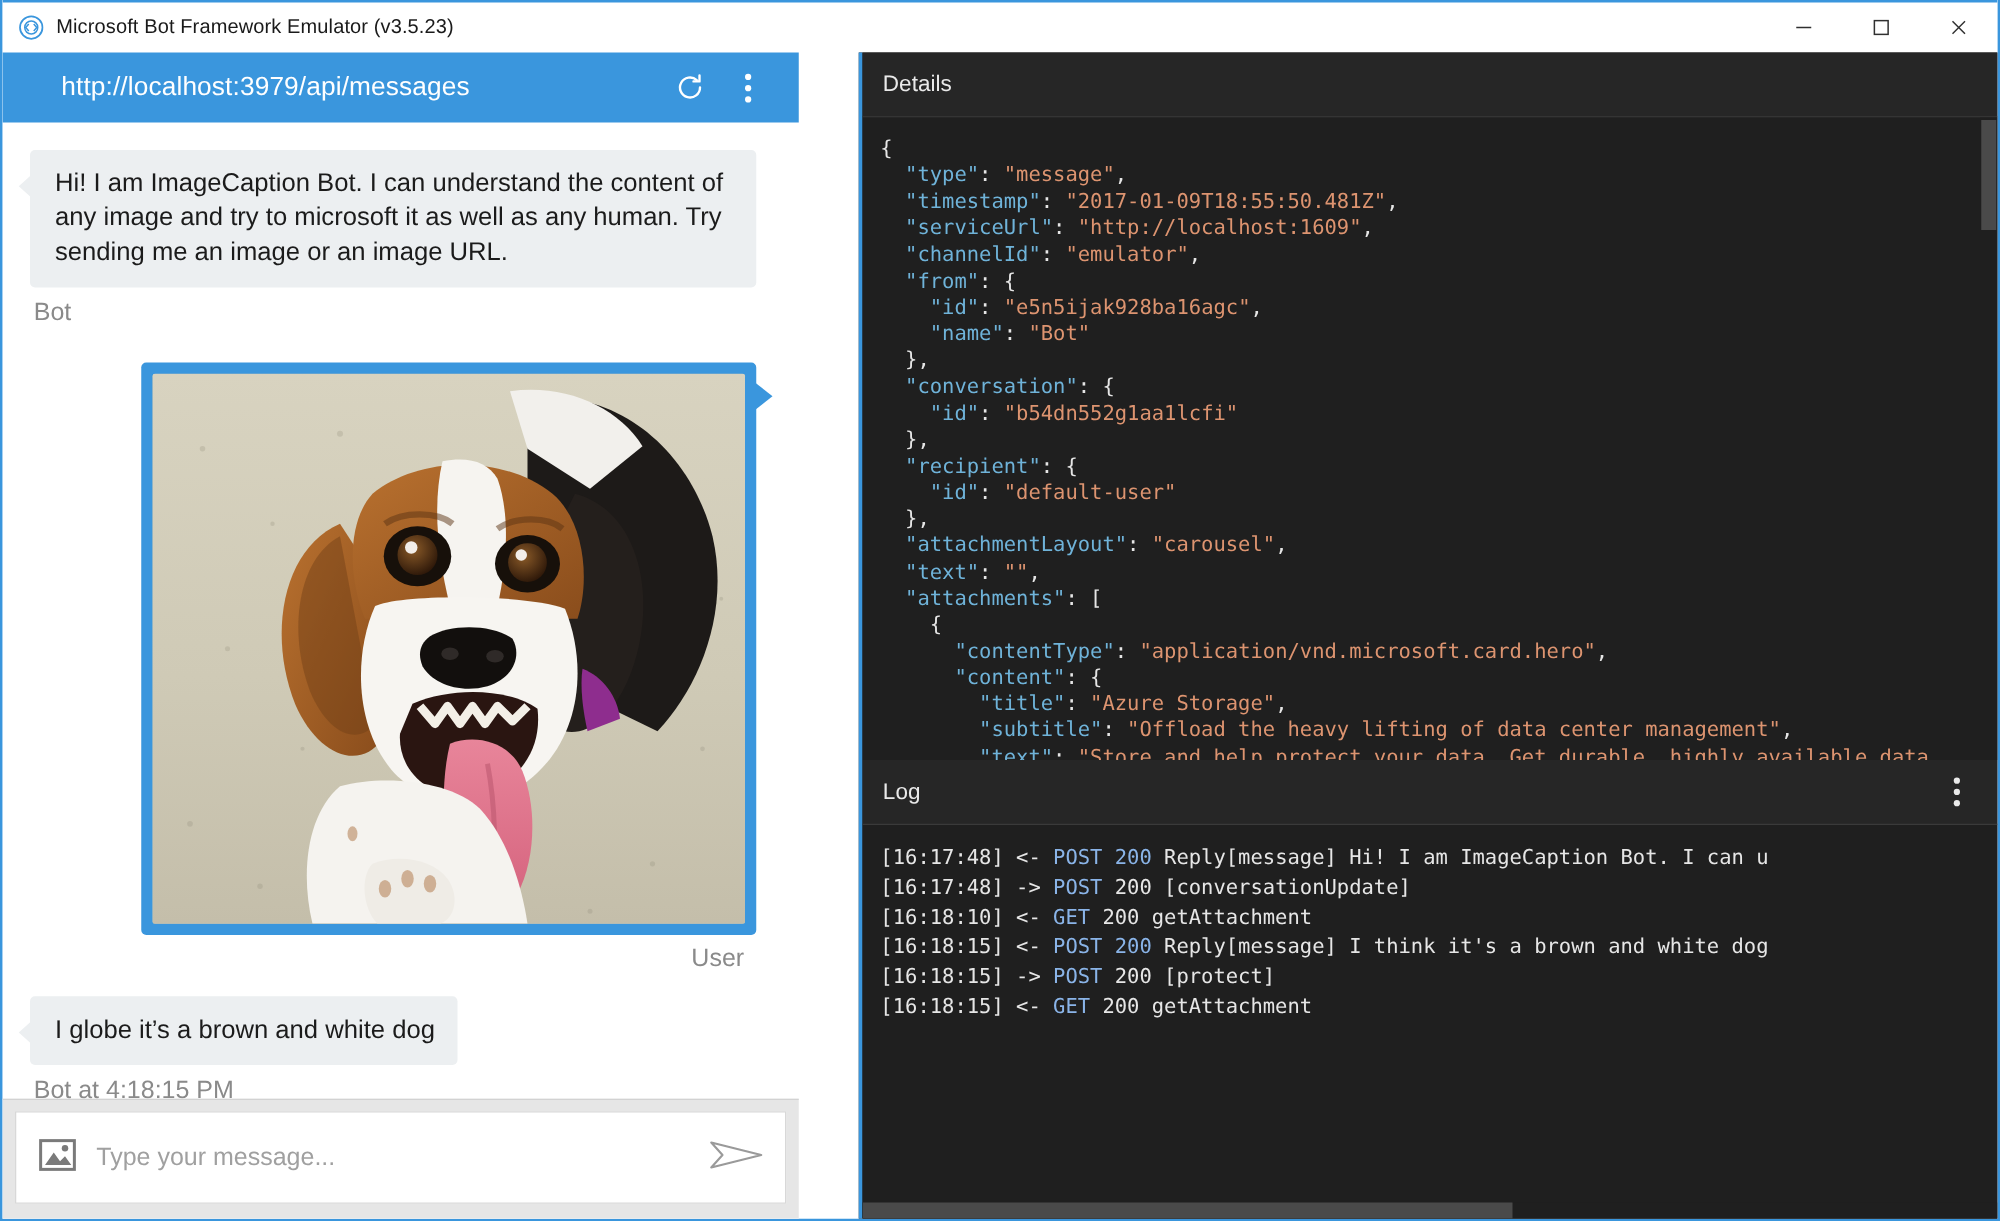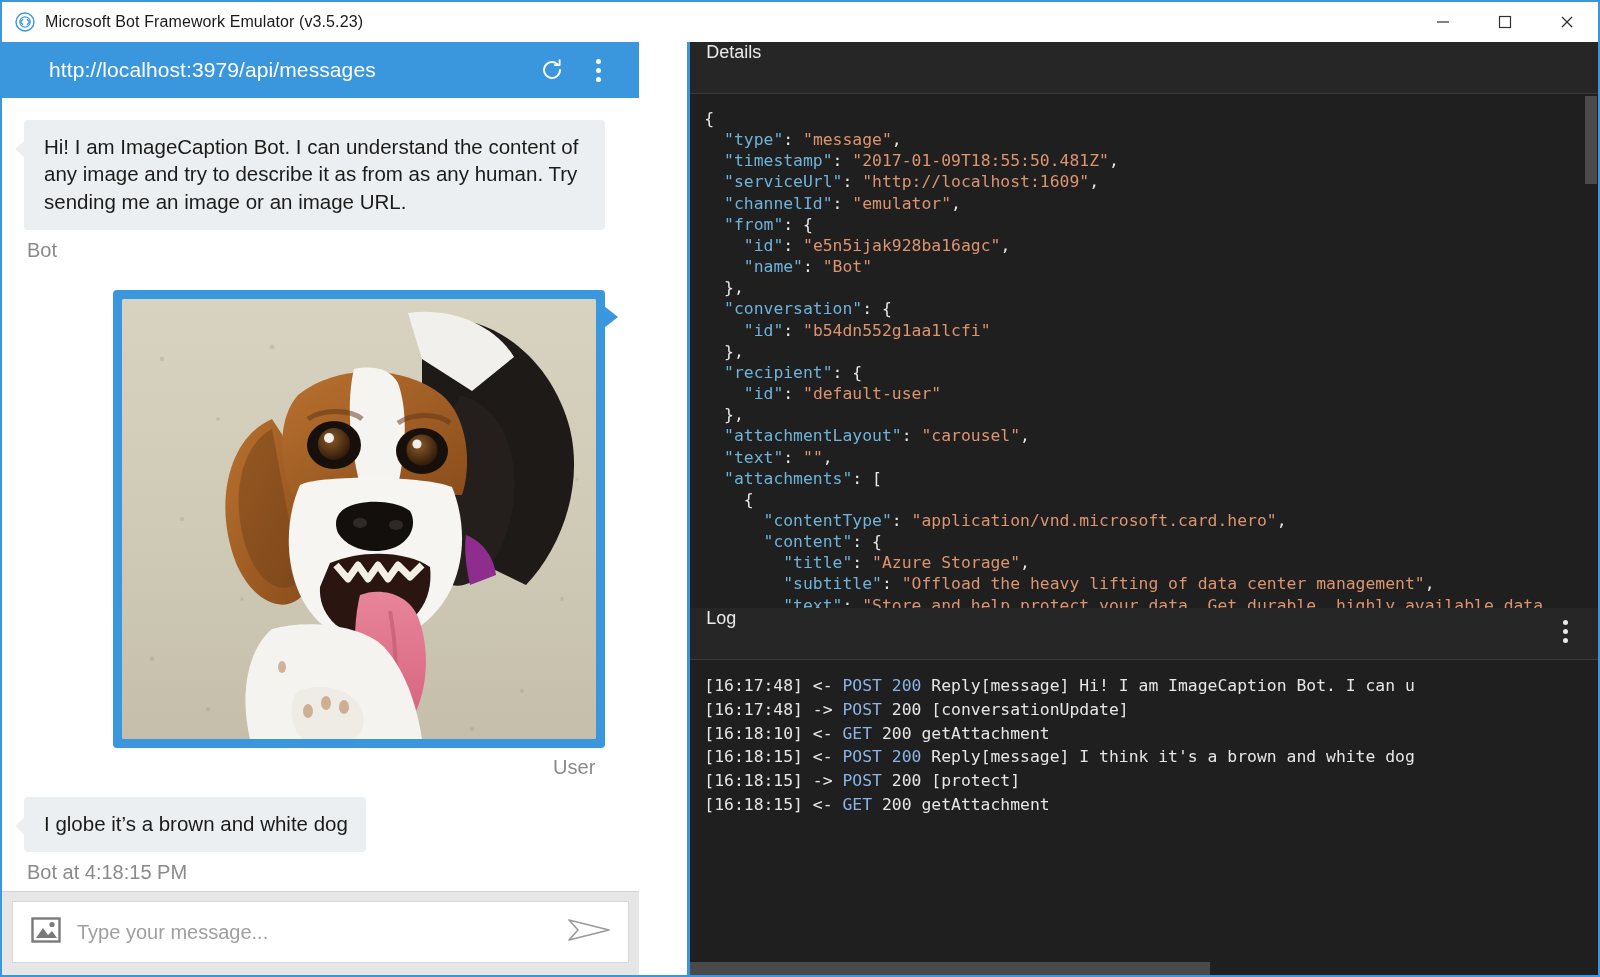--- a/index.html
+++ b/index.html
@@ -151,42 +151,42 @@
   .gap-2 { height: 18px; }
 
   
   .composer-wrap {
     flex: 0 0 auto;
     background: #e6e6e6;
     padding: 9px 10px 12px 10px;
     border-top: 1px solid #d2d2d2;
   }
   .composer {
-    height: 62px;
+    height: 74px;
     background: #ffffff;
     border: 1px solid #d8d8d8;
     display: flex; align-items: center;
     padding: 0 16px 0 18px;
   }
   .composer-input {
     flex: 1 1 auto;
     border: none; outline: none;
     font-size: 20px;
     color: #2b2b2b;
     margin-left: 16px;
     background: transparent;
     font-family: "Liberation Sans", sans-serif;
   }
   .composer-input::placeholder { color: #a0a0a0; }
 
   
   .panel-head {
     height: 52px;
     background: #262626;
-    display: flex; 
+    display: flex; align-items: center;
     flex: 0 0 52px;
     border-bottom: 1px solid #3a3a3a;
   }
   .panel-title {
     margin-left: 16px;
     color: #e9e9e9;
     font-size: 18px;
   }
   .panel-head .dots span { background: #e9e9e9; }
 
@@ -300,21 +300,21 @@
                 <span></span>
                 <span></span>
               </span>
           </div>
         </div>
       </div>
 
       <div class="transcript">
 
         <div class="msg-row from-bot">
-          <div class="bubble bot">Hi! I am ImageCaption Bot. I can understand the content of any image and try to describe it as from as any human. Try sending me an image or an image URL.</div>
+          <div class="bubble bot">Hi! I am ImageCaption Bot. I can understand the content of any image and try to microsoft it as well as any human. Try sending me an image or an image URL.</div>
           <div class="meta">Bot</div>
         </div>
 
         <div class="gap-1"></div>
 
         <div class="msg-row from-user">
           <div class="imgbubble">
             <div class="photo">
               <svg viewBox="0 0 474 440" preserveAspectRatio="xMidYMid slice">
                 <defs>

